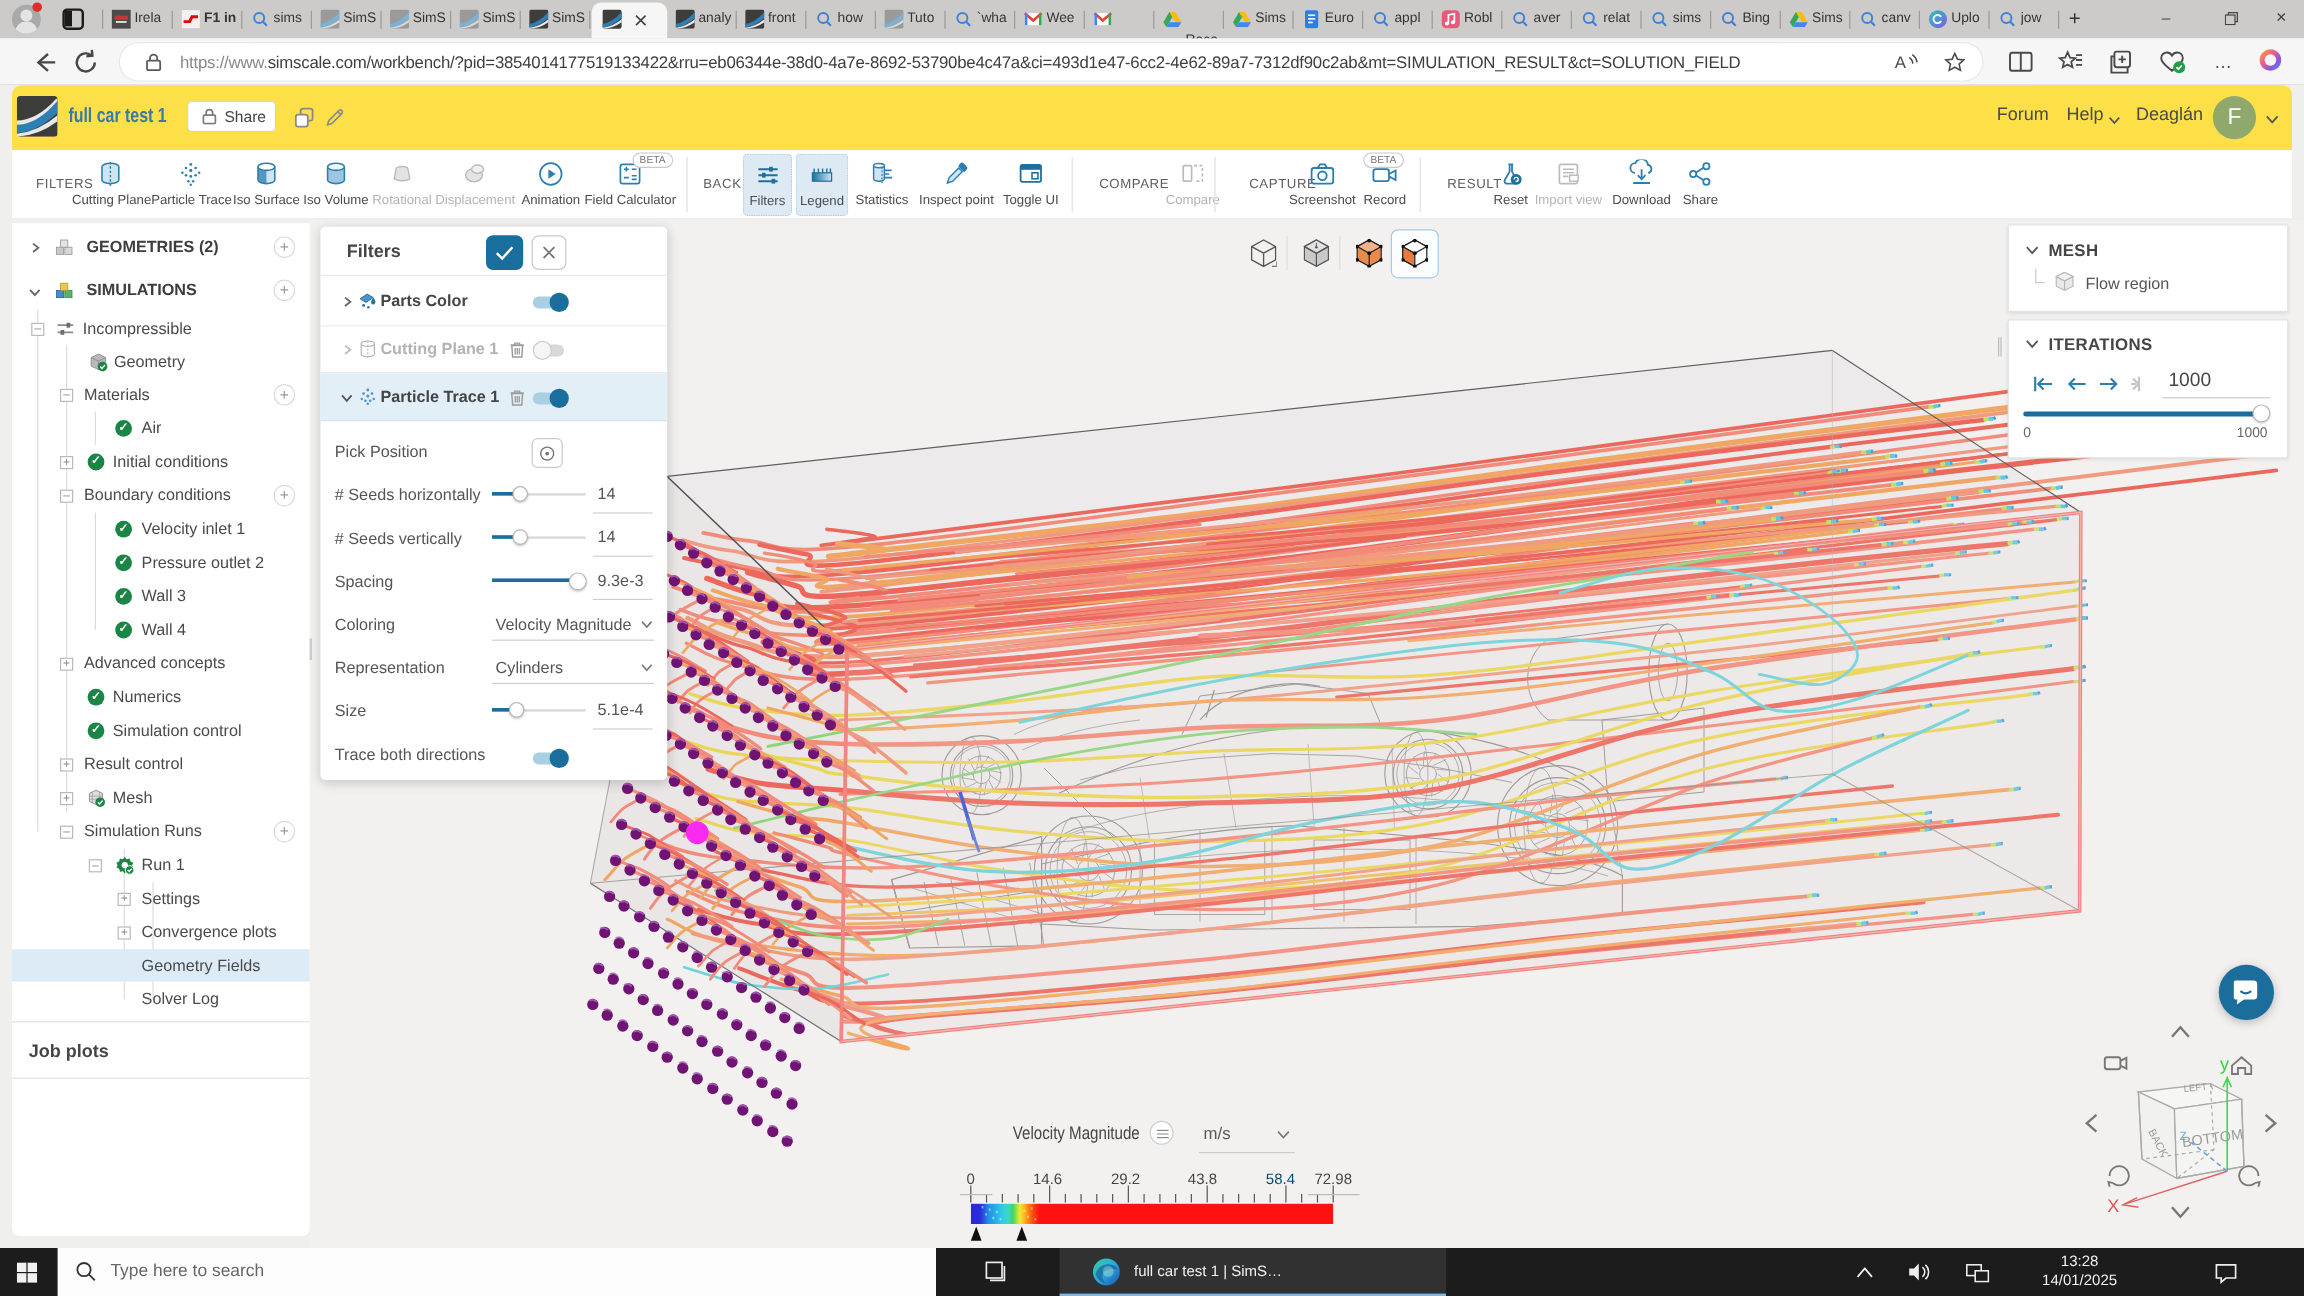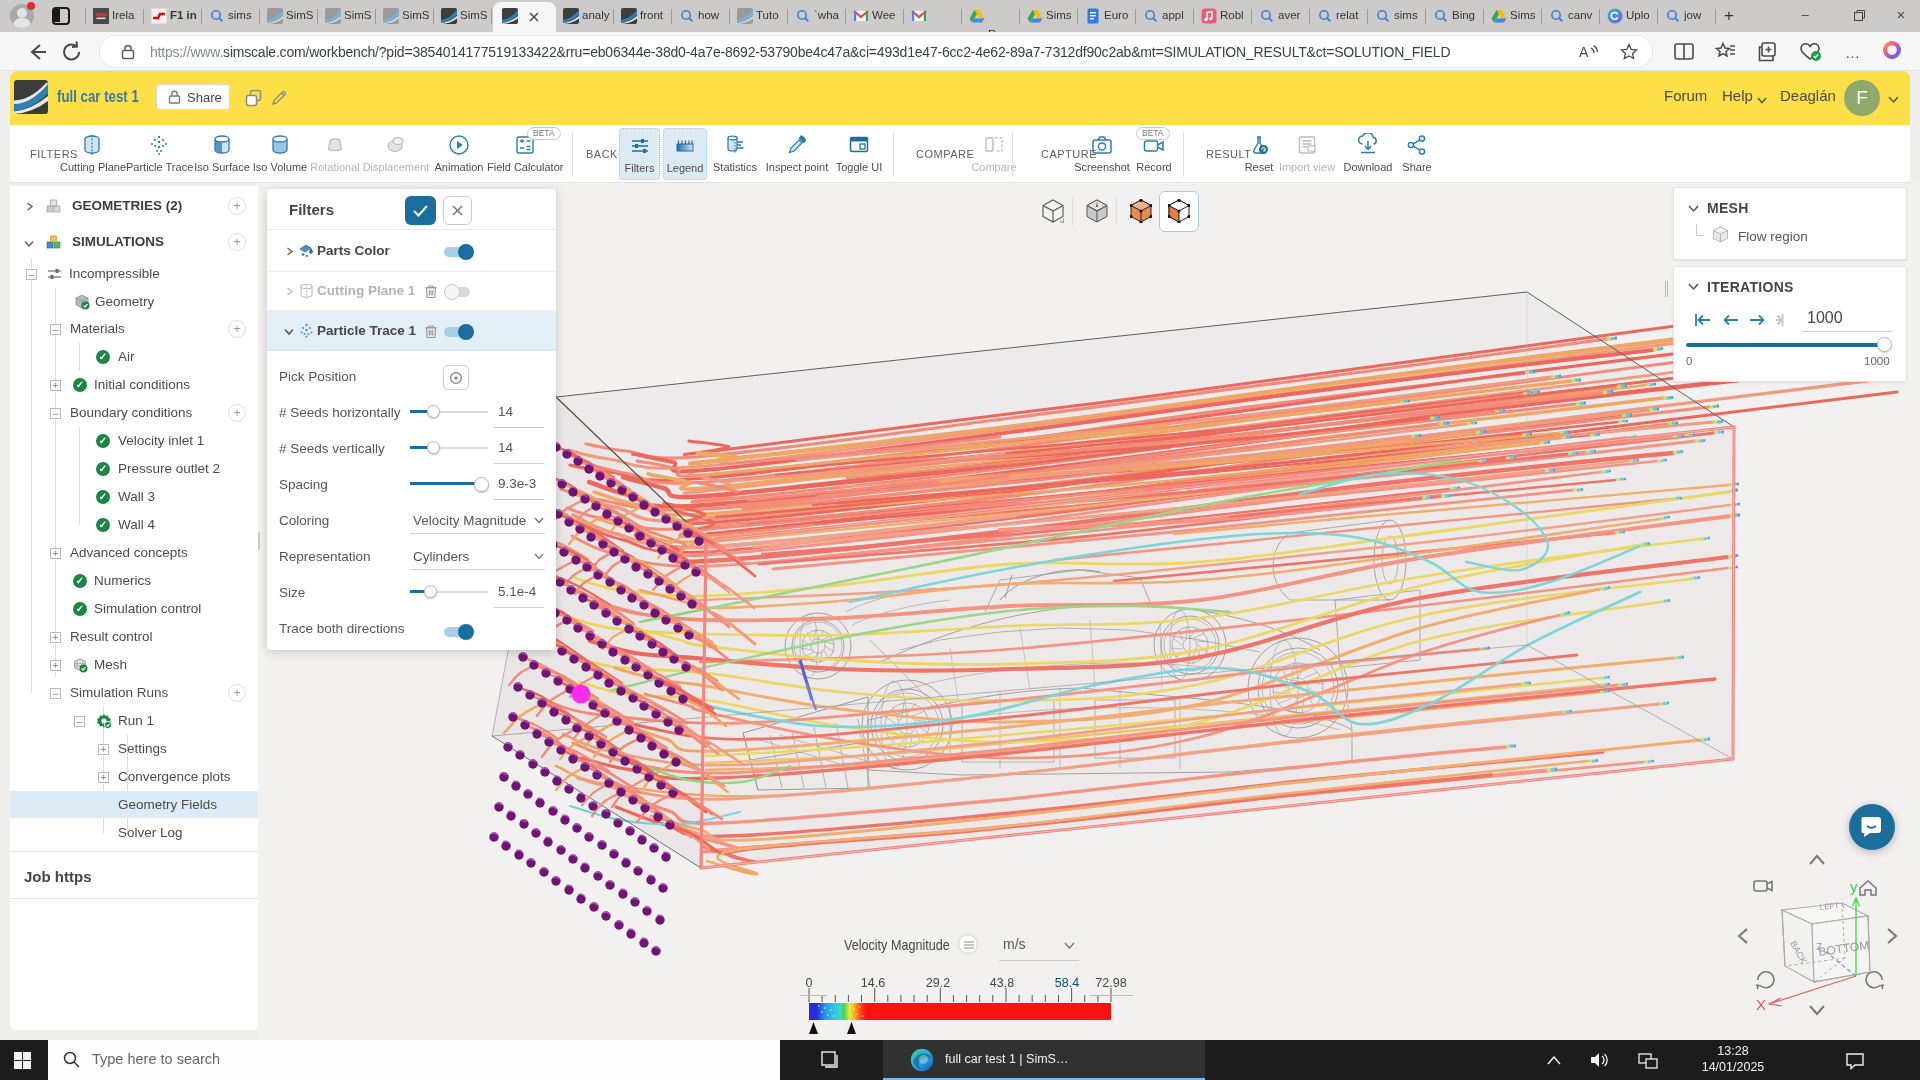--- a/index.html
+++ b/index.html
@@ -1803,21 +1803,21 @@
         </div>
         <div class="abs" style="left:0;top:605px;width:248px;height:27px;background:#dcebf5;"></div>
         <div class="trow" style="top:605px;">
           <span class="txt " style="left:108px;">Geometry Fields</span>
         </div>
         <div class="trow" style="top:633px;">
           <span class="txt " style="left:108px;">Solver Log</span>
         </div>
       </div>
       <div id="jobstatus">
-        <b>Job https</b>
+        <b>Job plots</b>
       </div>
     </div>
     <div id="fpanel" class="abs">
       <div class="fhdr">
         <div class="abs" style="left:22px;top:12px;font-size:15px;font-weight:bold;color:#454545;">Filters</div>
         <div class="abs" style="left:138px;top:7px;width:31px;height:29px;background:#1a6e9e;border-radius:6px;">
           <svg width="15" height="12" viewBox="0 0 15 12" style="position:absolute;left:8px;top:9px;">
             <path d="M1 6 L5.5 10.5 L14 1" fill="none" stroke="#fff" stroke-width="2"></path>
           </svg>
         </div>

